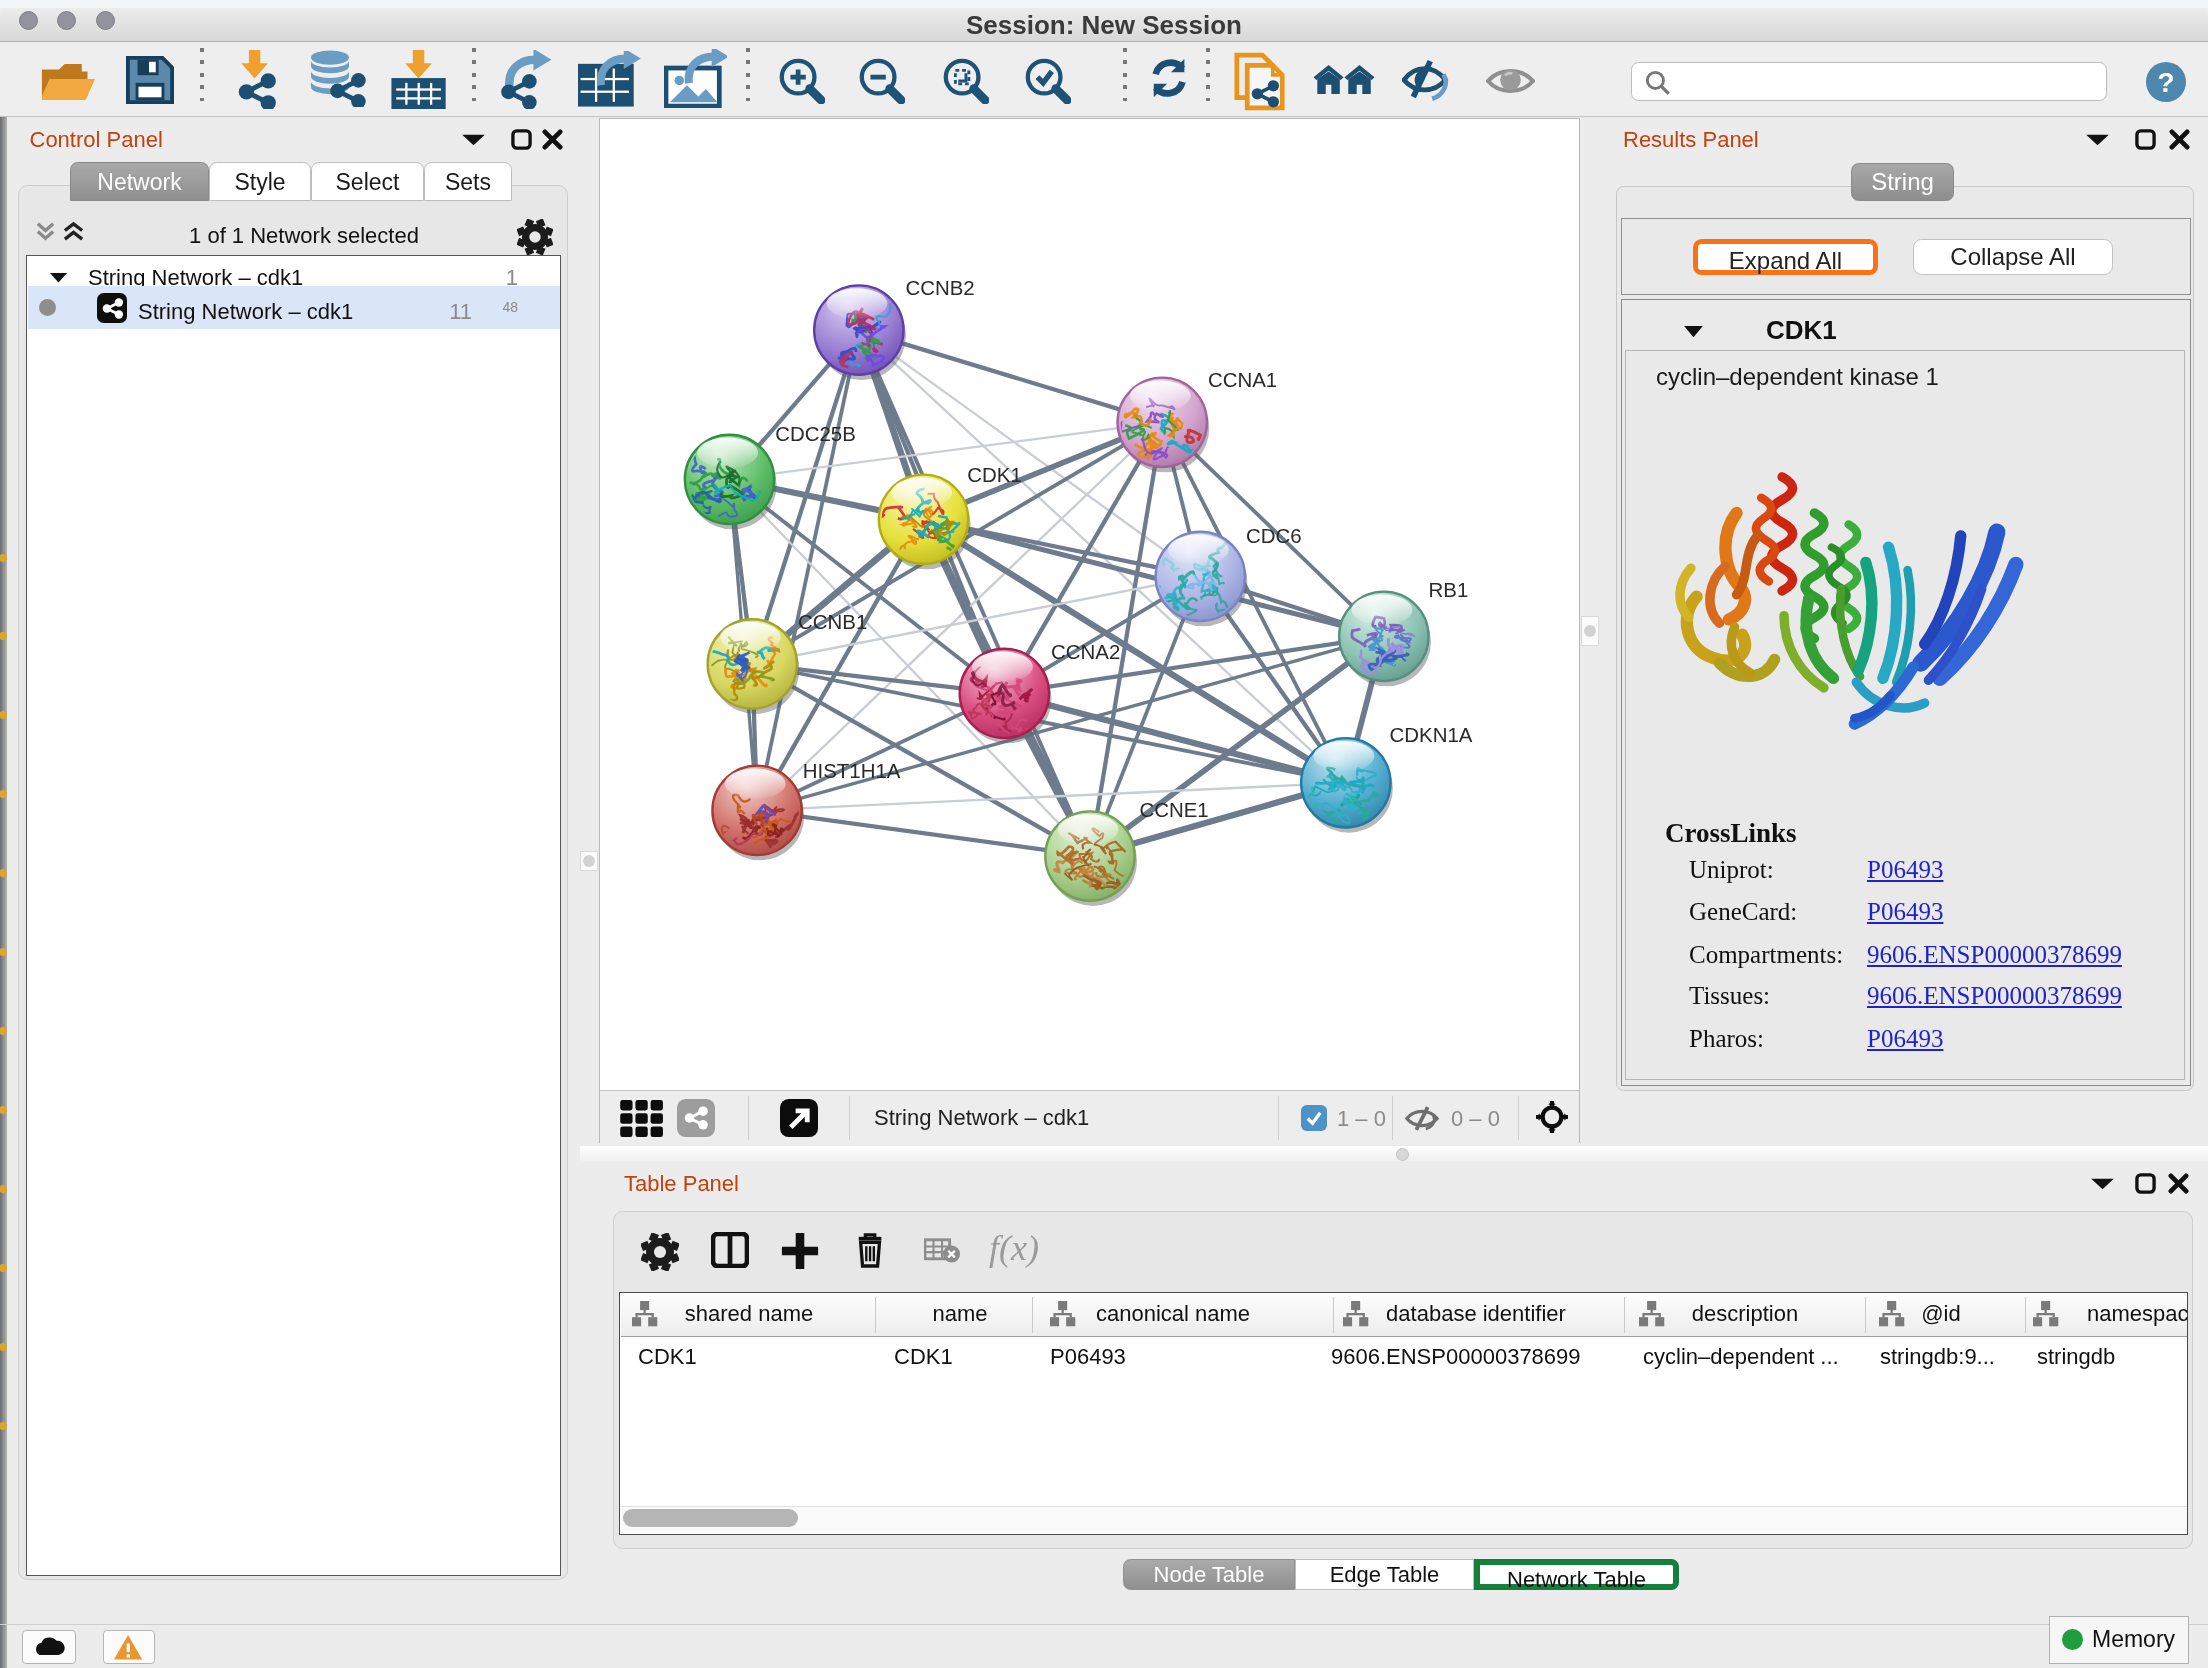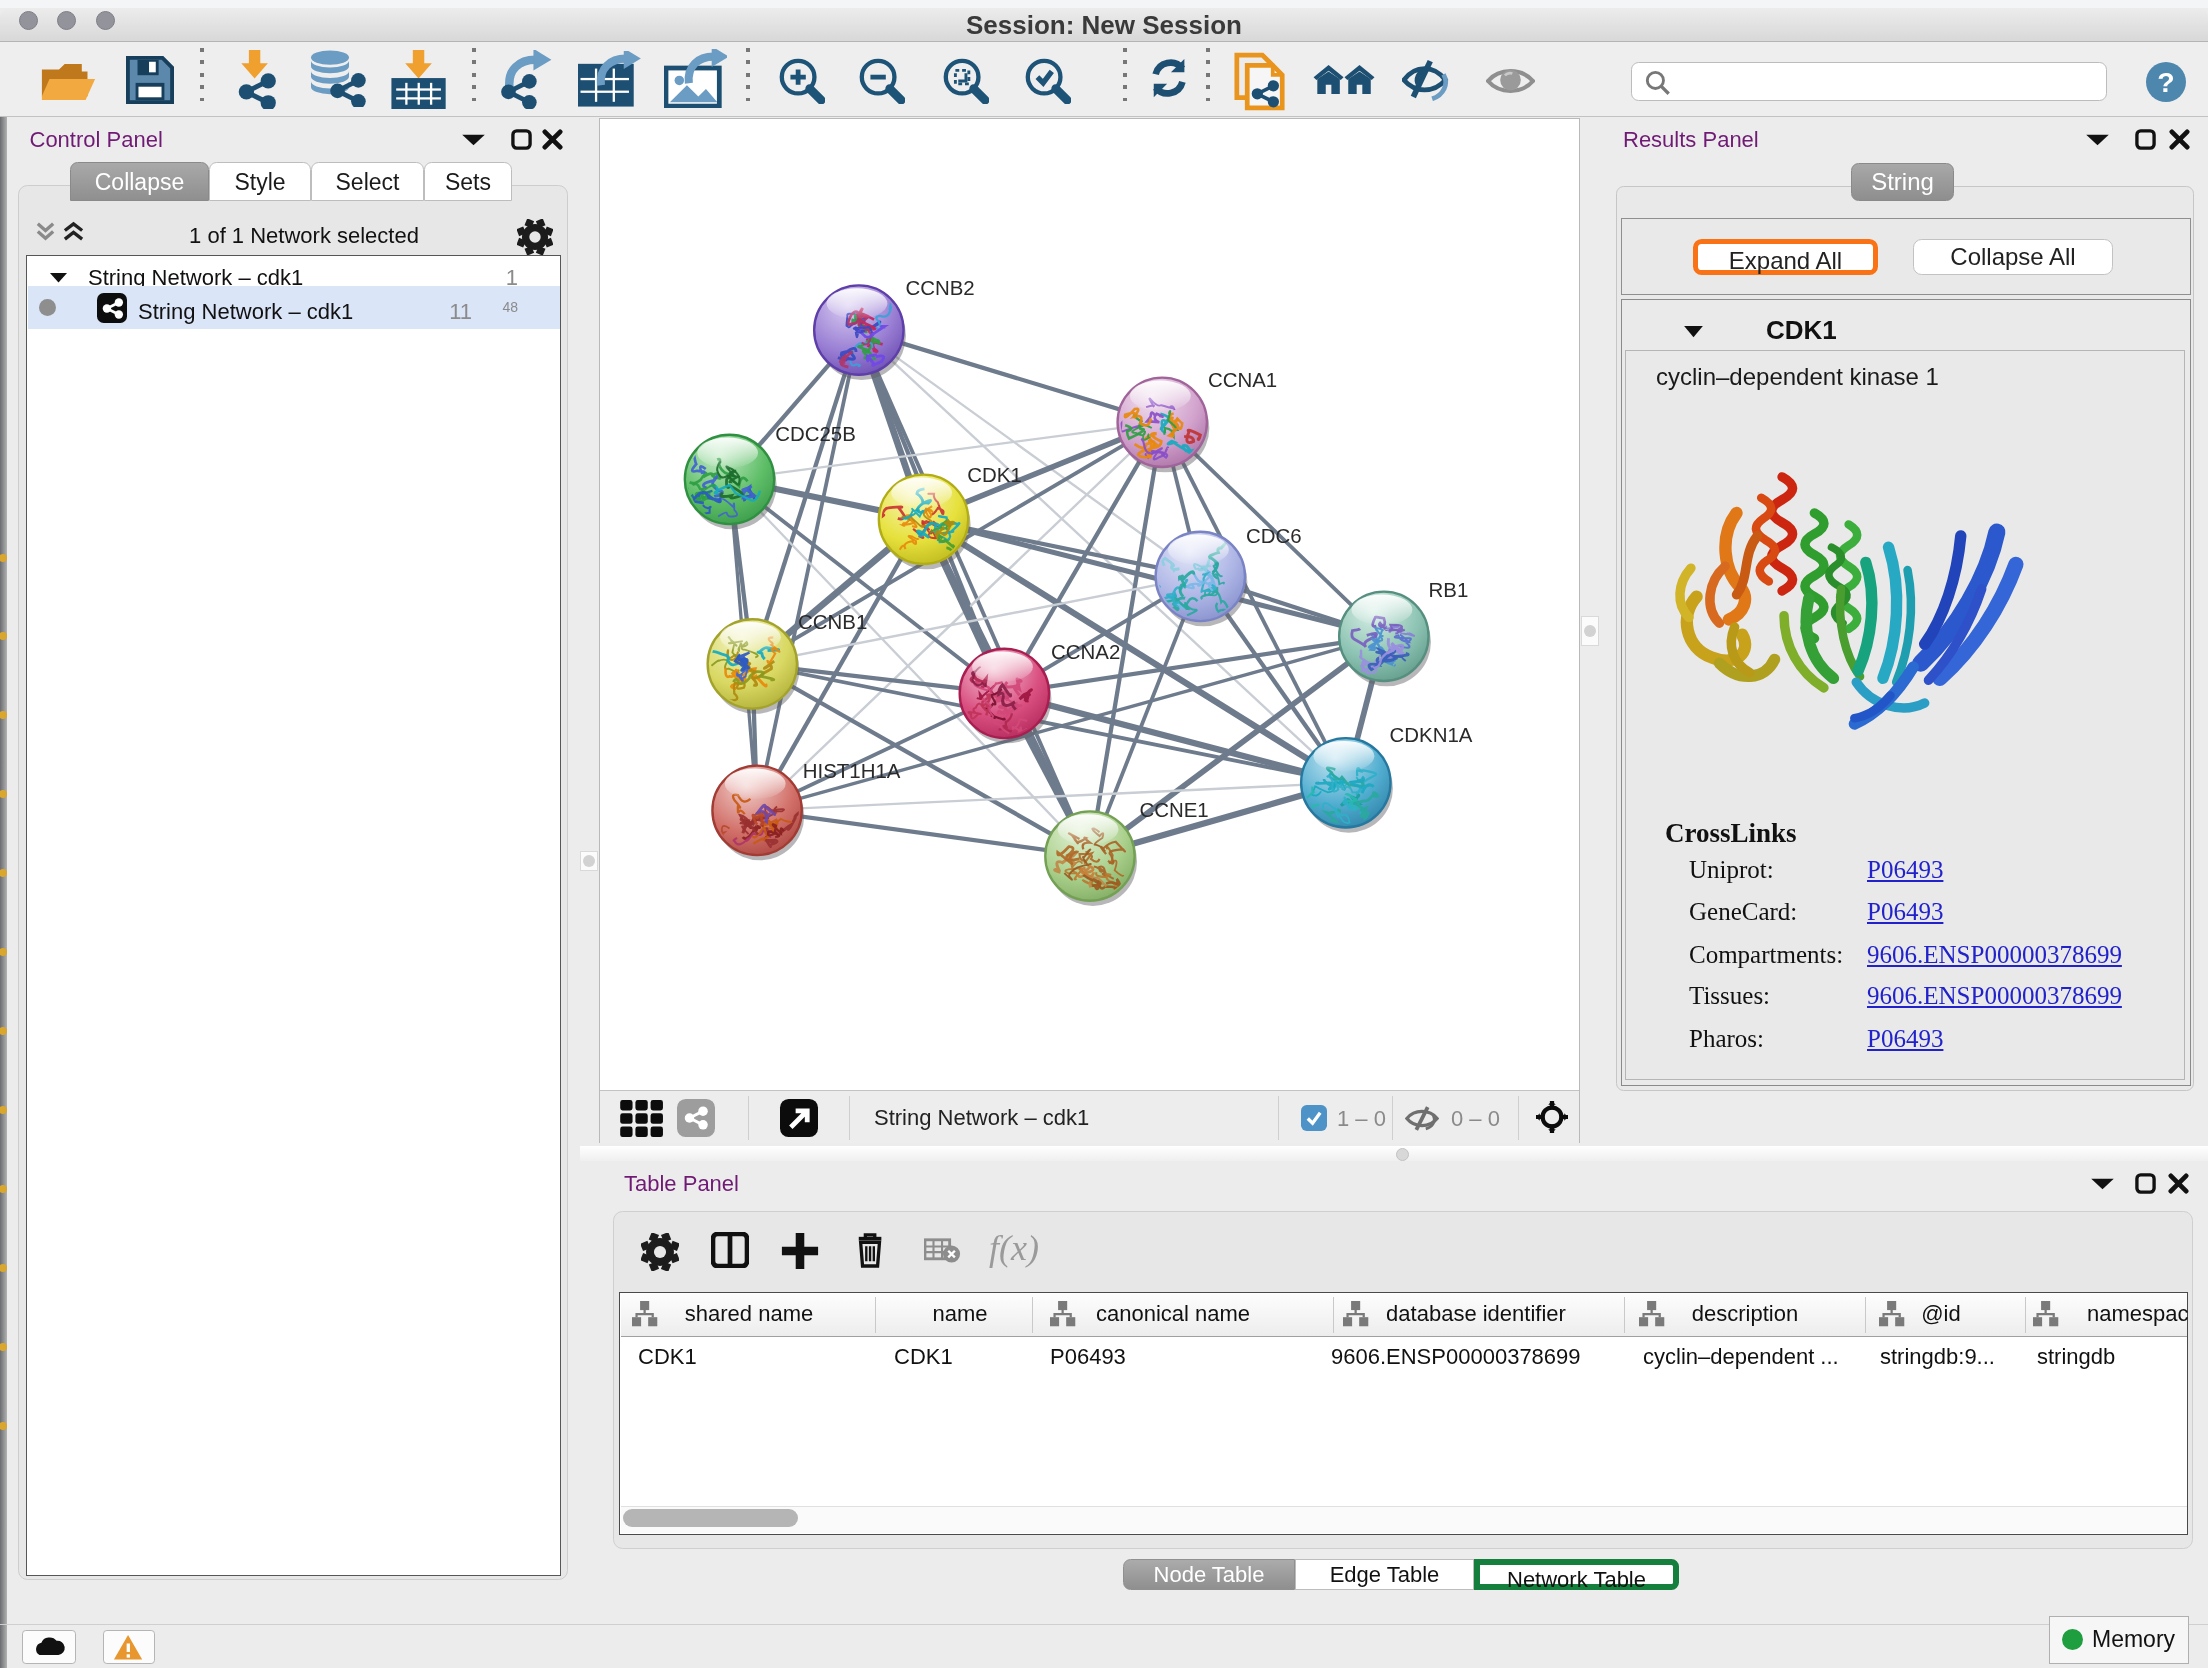--- a/index.html
+++ b/index.html
@@ -1,18 +1,18 @@
 <!DOCTYPE html>
 <html style="font-size:15px"><head><meta charset="utf-8">
 <style>
 *{margin:0;padding:0;box-sizing:border-box;}
 html,body{width:2208px;height:1668px;overflow:hidden;}
 body{font-family:"Liberation Sans",sans-serif;background:#ececec;position:relative;}
 .abs{position:absolute;}
-.panel-title{font-size:22px;color:#701a75;}
+.panel-title{font-size:22px;color:#c2410c;}
 </style></head><body>
 <div class="abs" style="left:0;top:0;width:2208px;height:7.6px;background:#f4f5f6;"></div>
 <div class="abs" style="left:0;top:7.6px;width:2208px;height:34px;background:linear-gradient(#ececec,#d8d8d8);border-bottom:1px solid #b4b4b4;border-radius:9.5px 9.5px 0 0;"></div>
 <div class="abs" style="left:19px;top:11.4px;width:19px;height:19px;border-radius:50%;background:#93939b;border:1px solid #7e7e86;"></div>
 <div class="abs" style="left:57px;top:11.4px;width:19px;height:19px;border-radius:50%;background:#93939b;border:1px solid #7e7e86;"></div>
 <div class="abs" style="left:96px;top:11.4px;width:19px;height:19px;border-radius:50%;background:#93939b;border:1px solid #7e7e86;"></div>
 <div class="abs" style="left:0;top:8.6px;width:2208px;height:32px;text-align:center;font-size:26px;font-weight:600;color:#3a3a3a;line-height:32px;">Session: New Session</div>
 <div class="abs" style="left:0;top:42px;width:2208px;height:75px;background:#eeeeee;border-bottom:1px solid #c2c2c2;"></div>
 <svg class="abs" style="left:40px;top:58px;" width="57" height="46" viewBox="0 0 60 48">
     <path d="M2 12 L20 12 L26 6 L44 6 L44 14 L50 14 L50 40 L2 40 Z" fill="#c0781c"></path>
@@ -162,21 +162,21 @@
 <svg class="abs" style="left:460px;top:132px;" width="27" height="15" viewBox="0 0 28 16">
     <path d="M2 3 L26 3 L14 14 Z" fill="#111"></path>
   </svg>
 <svg class="abs" style="left:511px;top:129px;" width="21" height="21" viewBox="0 0 22 22">
     <rect x="2" y="2" width="18" height="18" rx="4" fill="none" stroke="#111" stroke-width="3.5"></rect>
   </svg>
 <svg class="abs" style="left:542px;top:129px;" width="21" height="21" viewBox="0 0 22 22">
     <path d="M3 3 L19 19 M19 3 L3 19" stroke="#111" stroke-width="5" stroke-linecap="round"></path>
   </svg>
 <div class="abs" style="left:18px;top:185px;width:550px;height:1395px;background:#e7e7e7;border:1px solid #cdcdcd;border-radius:9.5px;"></div>
-<div class="abs" style="left:70px;top:162px;width:139px;height:39px;background:linear-gradient(#a9a9a9,#8f8f8f);color:#ffffff;border:1px solid #8a8a8a;border-radius:7.6px 7.6px 0 0;font-size:23px;text-align:center;line-height:38px;">Collapse</div>
+<div class="abs" style="left:70px;top:162px;width:139px;height:39px;background:linear-gradient(#a9a9a9,#8f8f8f);color:#ffffff;border:1px solid #8a8a8a;border-radius:7.6px 7.6px 0 0;font-size:23px;text-align:center;line-height:38px;">Network</div>
 <div class="abs" style="left:209px;top:162px;width:102px;height:39px;background:#ffffff;color:#1a1a1a;border:1px solid #bdbdbd;border-radius:7.6px 7.6px 0 0;font-size:23px;text-align:center;line-height:38px;">Style</div>
 <div class="abs" style="left:311px;top:162px;width:113px;height:39px;background:#ffffff;color:#1a1a1a;border:1px solid #bdbdbd;border-radius:7.6px 7.6px 0 0;font-size:23px;text-align:center;line-height:38px;">Select</div>
 <div class="abs" style="left:424px;top:162px;width:88px;height:39px;background:#ffffff;color:#1a1a1a;border:1px solid #bdbdbd;border-radius:7.6px 7.6px 0 0;font-size:23px;text-align:center;line-height:38px;">Sets</div>
 <svg class="abs" style="left:34px;top:220px;" width="23" height="23" viewBox="0 0 24 24">
     <path d="M4 4 L12 11 L20 4 M4 12 L12 19 L20 12" fill="none" stroke="#8a8a8a" stroke-width="3.5"></path>
   </svg>
 <svg class="abs" style="left:61px;top:220px;" width="25" height="23" viewBox="0 0 26 24">
     <path d="M4 11 L13 4 L22 11 M4 20 L13 13 L22 20" fill="none" stroke="#222" stroke-width="3.5"></path>
   </svg>
 <div class="abs" style="left:114px;top:223px;width:380px;text-align:center;font-size:22px;color:#111;">1 of 1 Network selected</div>

